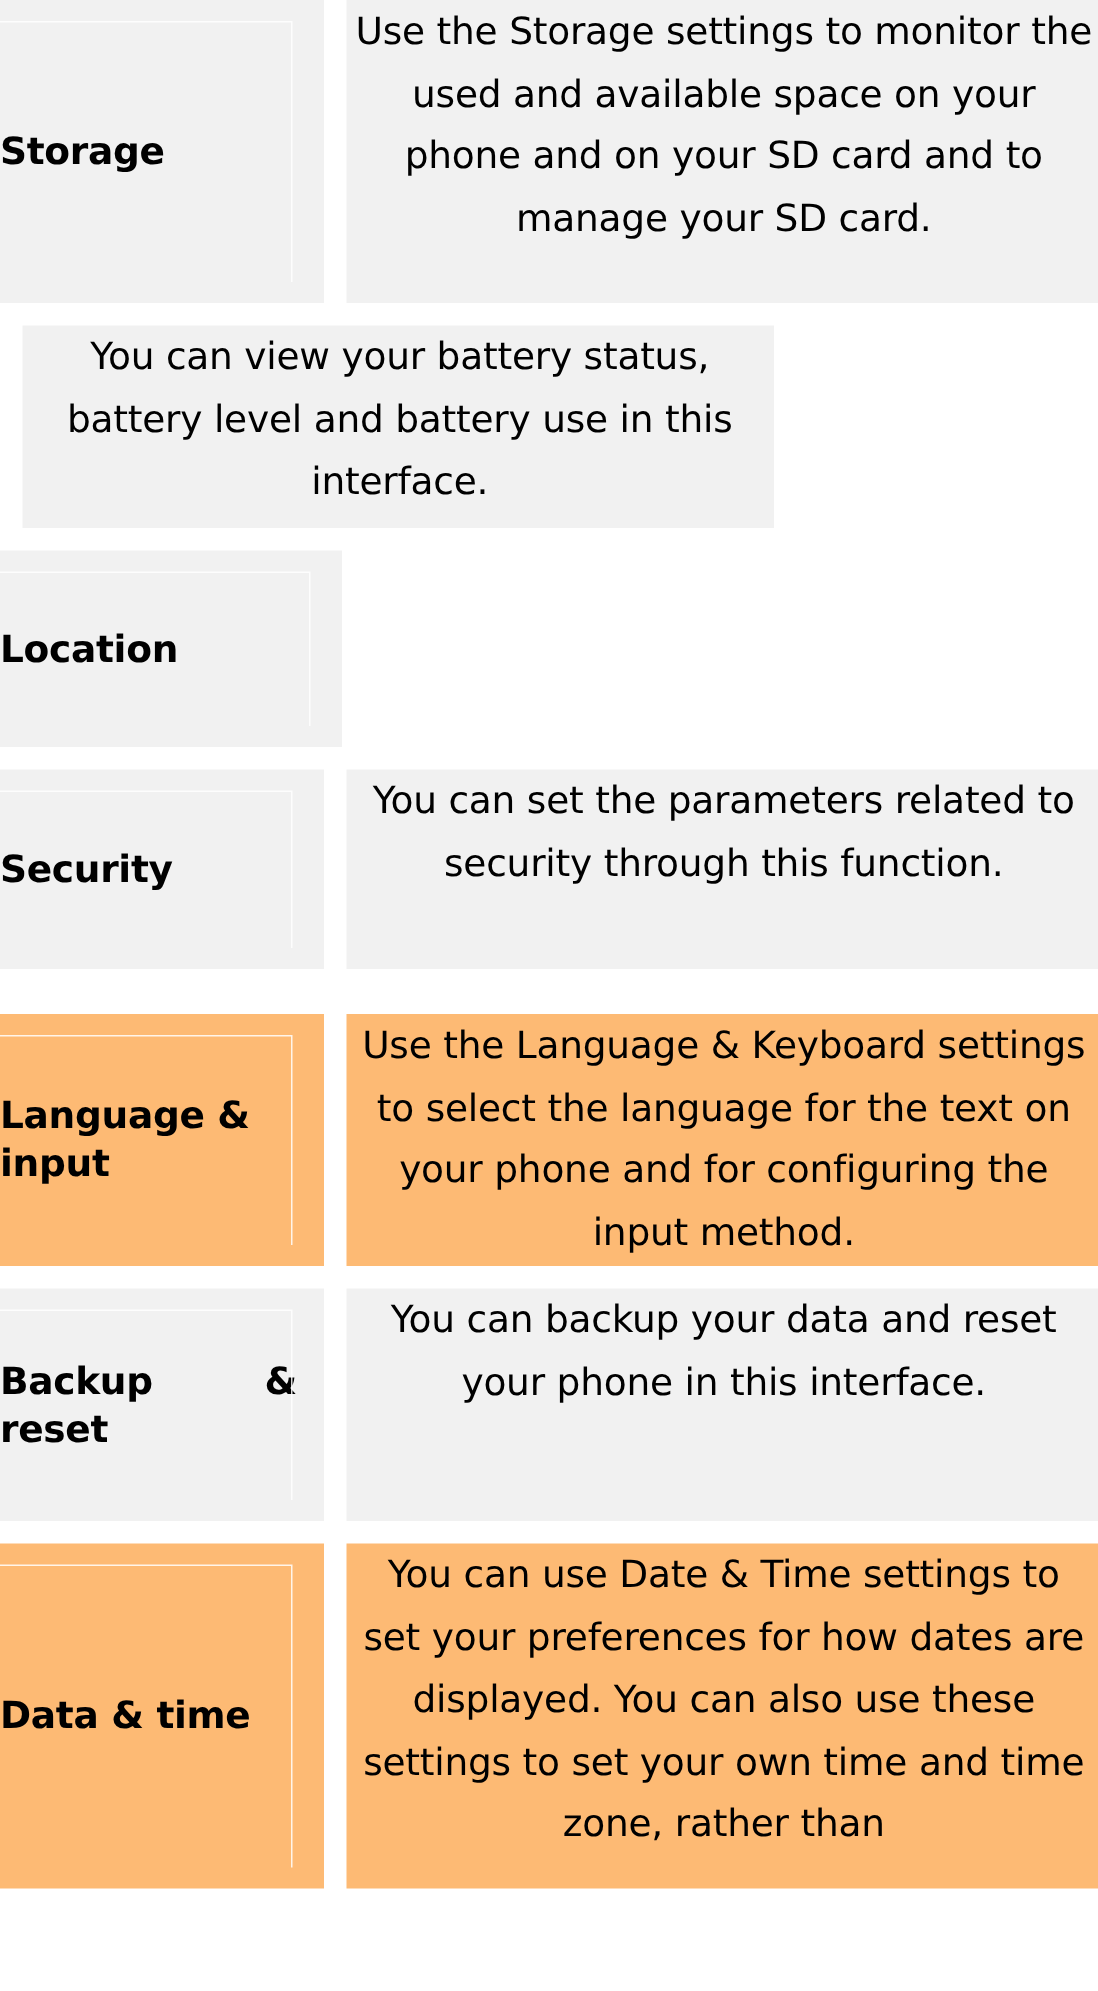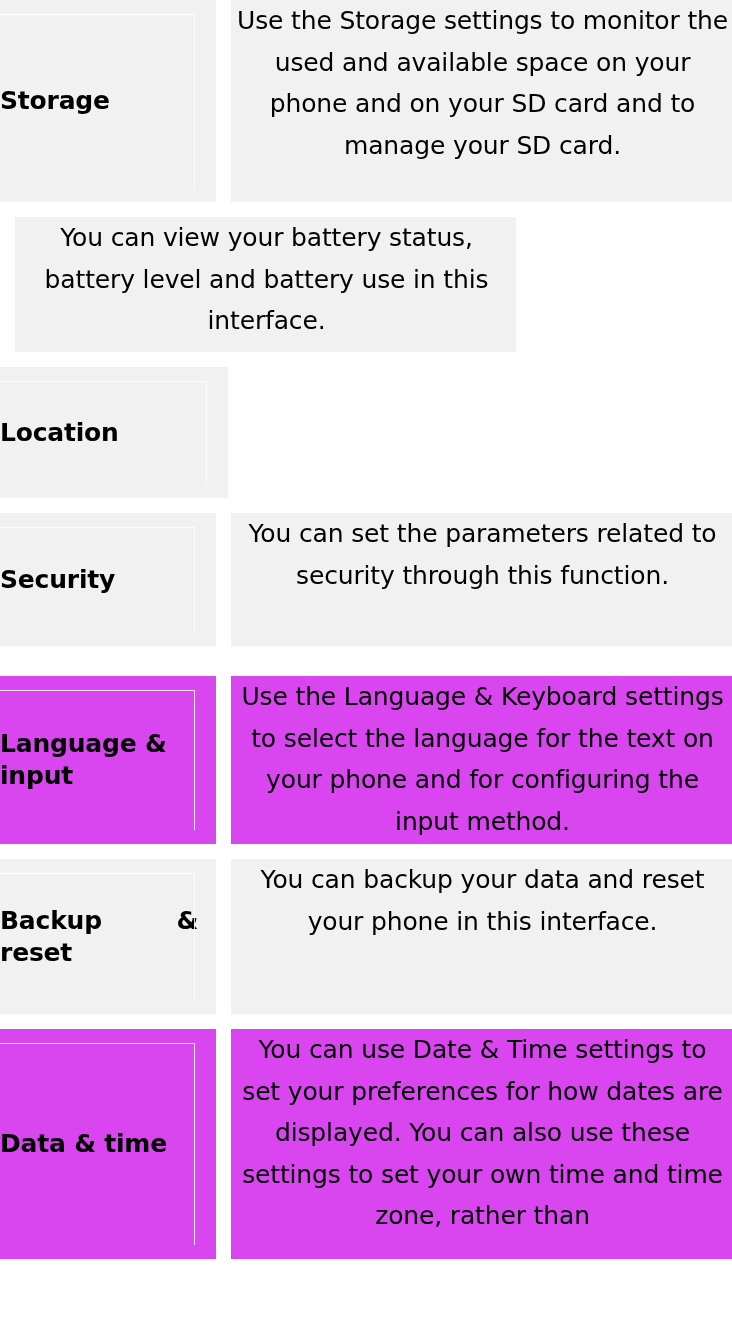--- a/index.html
+++ b/index.html
@@ -86,21 +86,21 @@
     color: #000000;
     letter-spacing: -0.15px;
   }
 
   .desc-text { display: block; width: 100%; }
 
   
   .shade-light .cell-label,
   .shade-light .cell-desc { background: #f1f1f1; }
   .shade-dark .cell-label,
-  .shade-dark .cell-desc  { background: #d946ef; }
+  .shade-dark .cell-desc  { background: #fdba74; }
 
   
   .label-justify .label-text {
     text-align: justify;
     text-align-last: justify;
   }
 </style>
 </head>
 <body>
 

